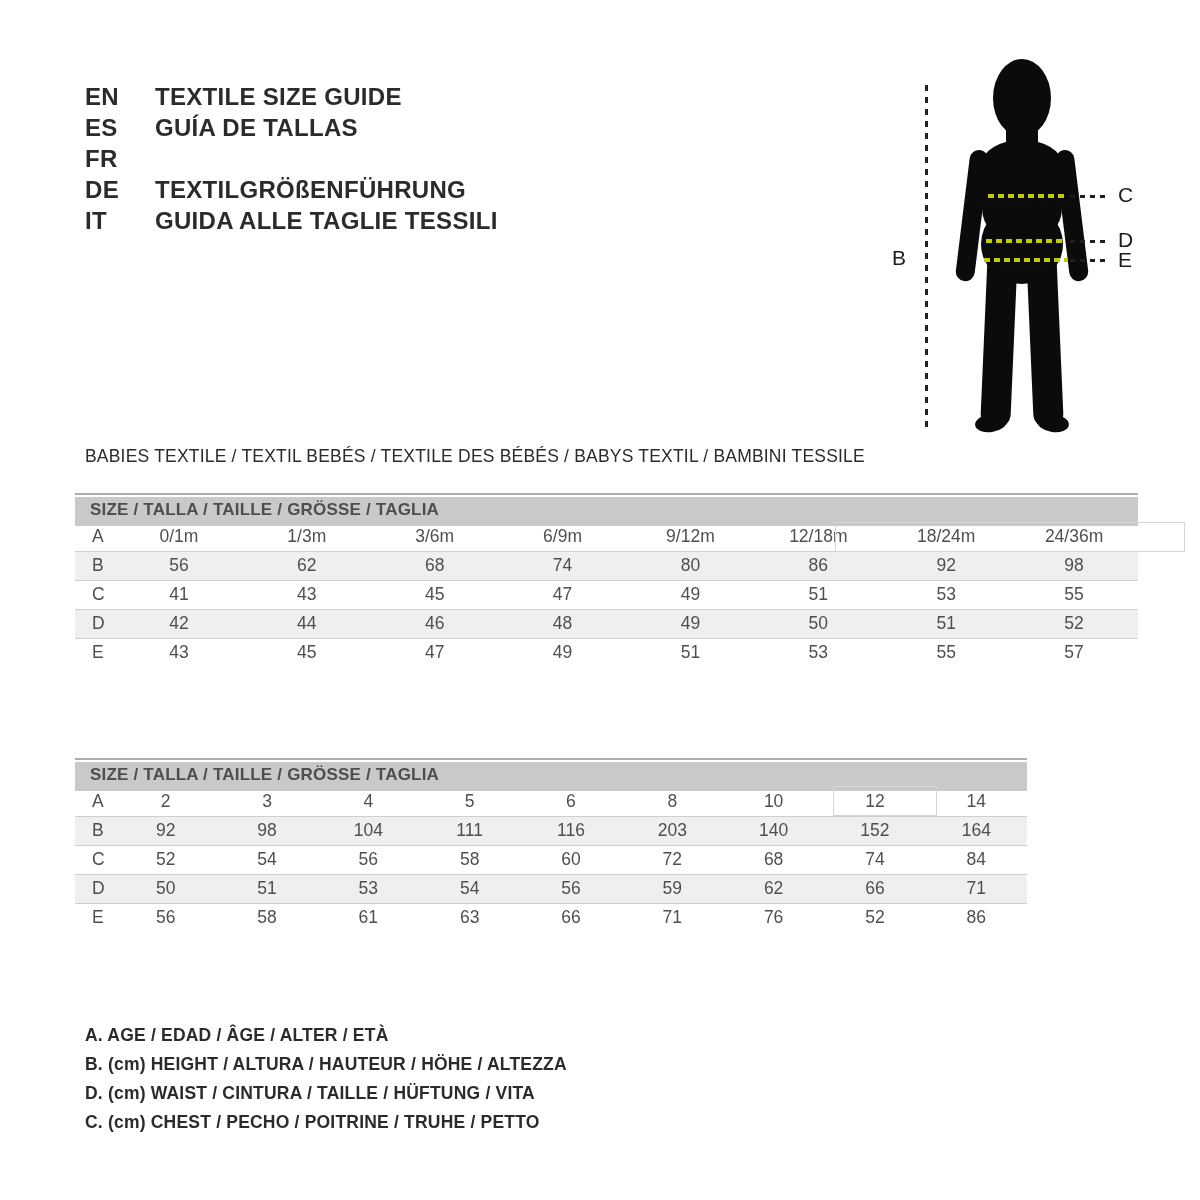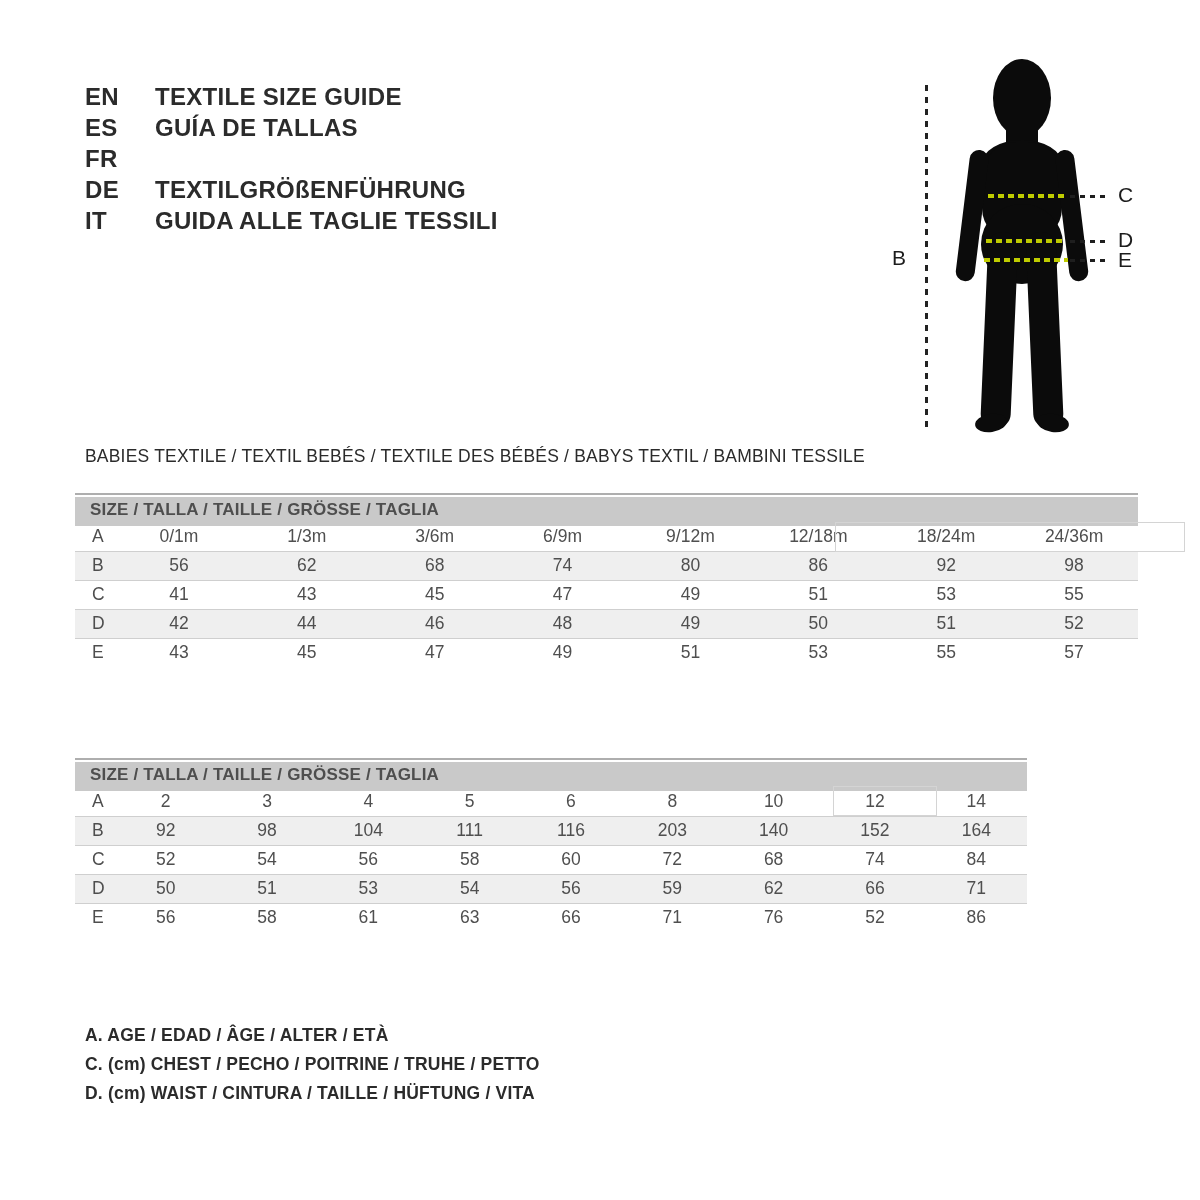--- a/index.html
+++ b/index.html
@@ -243,17 +243,18 @@
             <td>52</td>
             <td>86</td>
           </tr>
         </tbody>
     </table>
     <div class="hl-box" style="left:758px; top:28px; width:104px; height:30px;"></div>
   </div>
 
   <div class="legend" id="legendBlock">
       <div class="legend-row">A. AGE / EDAD / ÂGE / ALTER / ETÀ</div>
+      <div class="legend-row">B. (cm) HEIGHT / ALTURA / HAUTEUR / HÖHE / ALTEZZA</div>
+      <div class="legend-row">D. (cm) WAIST / CINTURA / TAILLE / HÜFTUNG / VITA</div>
       <div class="legend-row">C. (cm) CHEST / PECHO / POITRINE / TRUHE / PETTO</div>
-      <div class="legend-row">D. (cm) WAIST / CINTURA / TAILLE / HÜFTUNG / VITA</div>
     </div>
 
 </div>
 
 </body></html>

